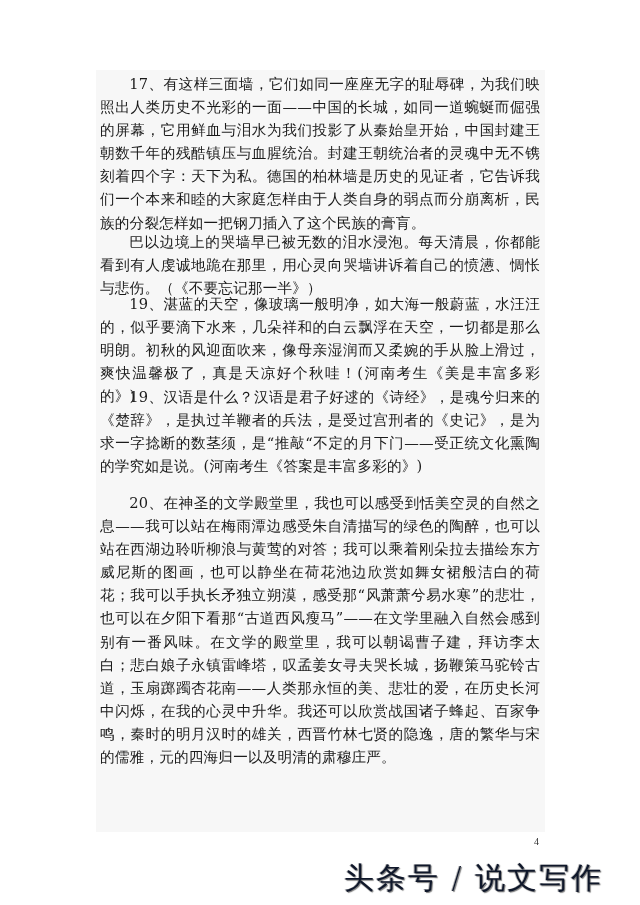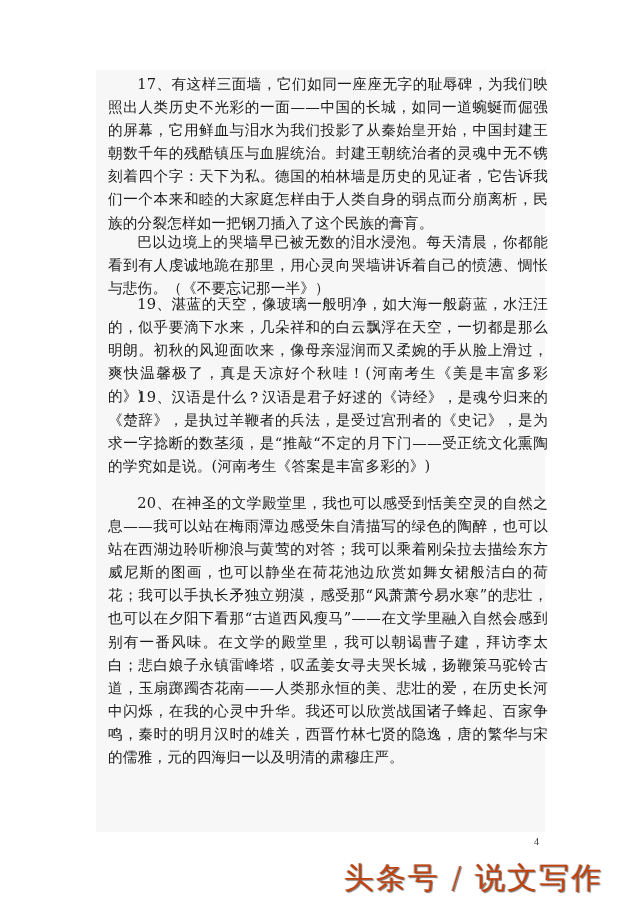--- a/index.html
+++ b/index.html
@@ -32,37 +32,37 @@
     .para {
       position: absolute;
       left: 100px;
       width: 440px;
       font-size: 14.6px;
       line-height: 23.1px;
       letter-spacing: 0.2px;
       text-align: justify;
       margin: 0;
     }
-    .para.indent { text-indent: 2em; margin-left: 8px; }
+    .para.indent { text-indent: 2em; }
     .page-number {
       position: absolute;
       left: 534px;
       top: 836px;
       font-size: 10px;
       font-family: "Liberation Serif", serif;
       color: #333;
     }
     .watermark {
       position: absolute;
       left: 344px;
       top: 858px;
       font-family: "DejaVu Sans", "Liberation Sans", sans-serif;
       font-size: 30px;
       font-weight: 200;
-      color: #c2410c;
+      color: #0f172a;
       letter-spacing: 2px;
       text-shadow: 1px 1px 1px #7a7a7a, -1px 0 0 #bbbbbb;
     }
   </style>
 </head>
 <body>
 
 <div class="page">
   <div class="content"></div>
 

